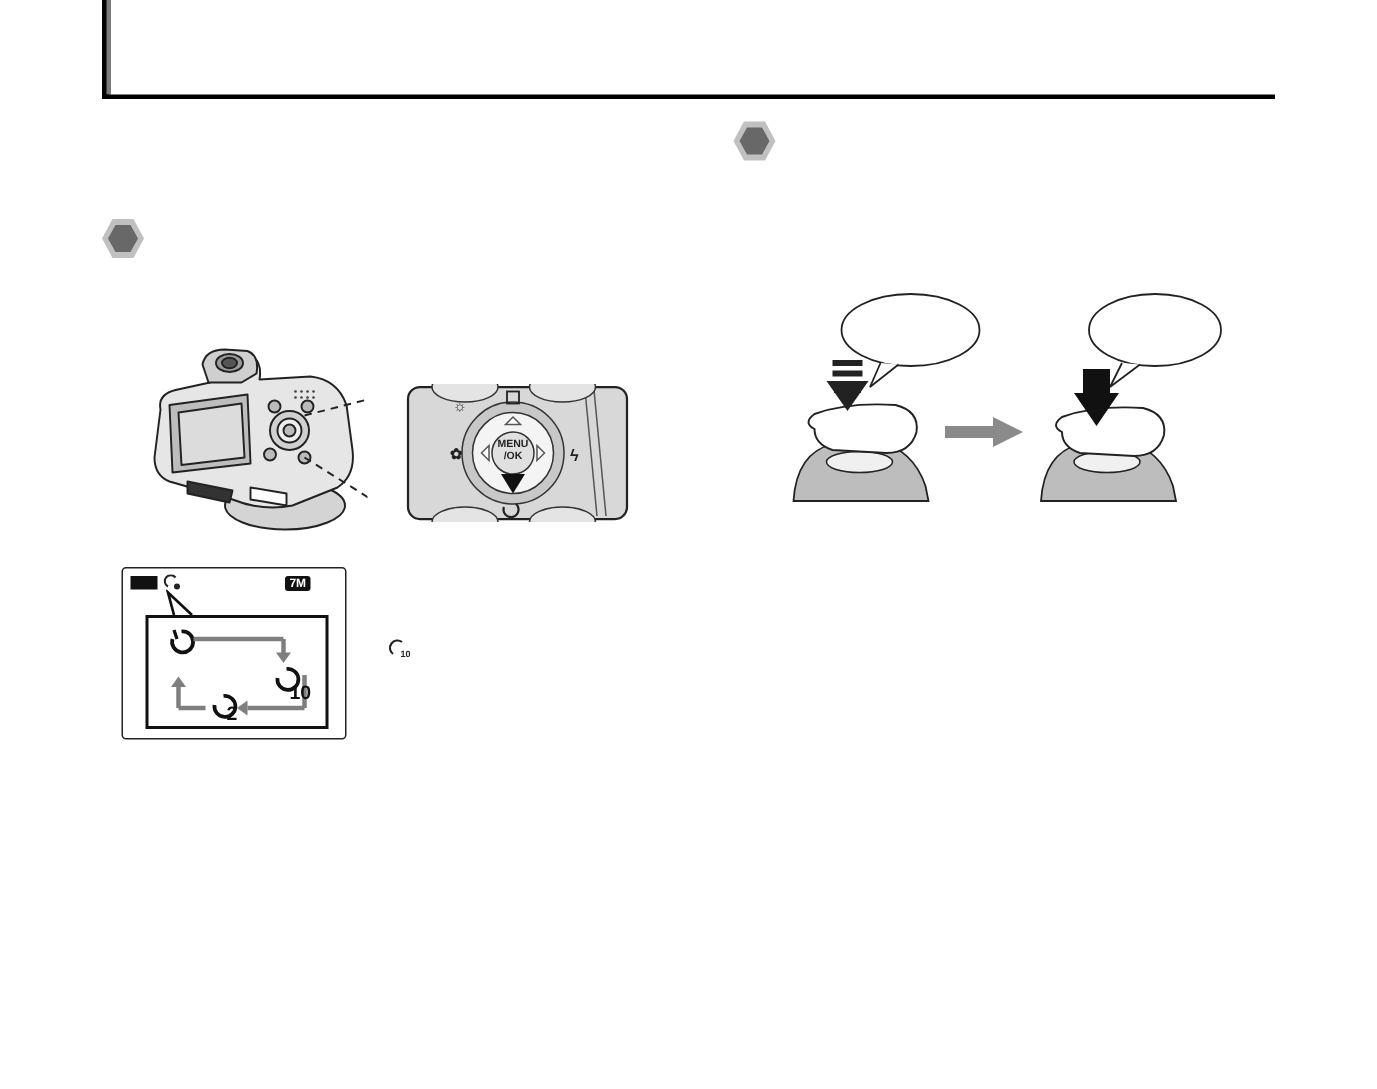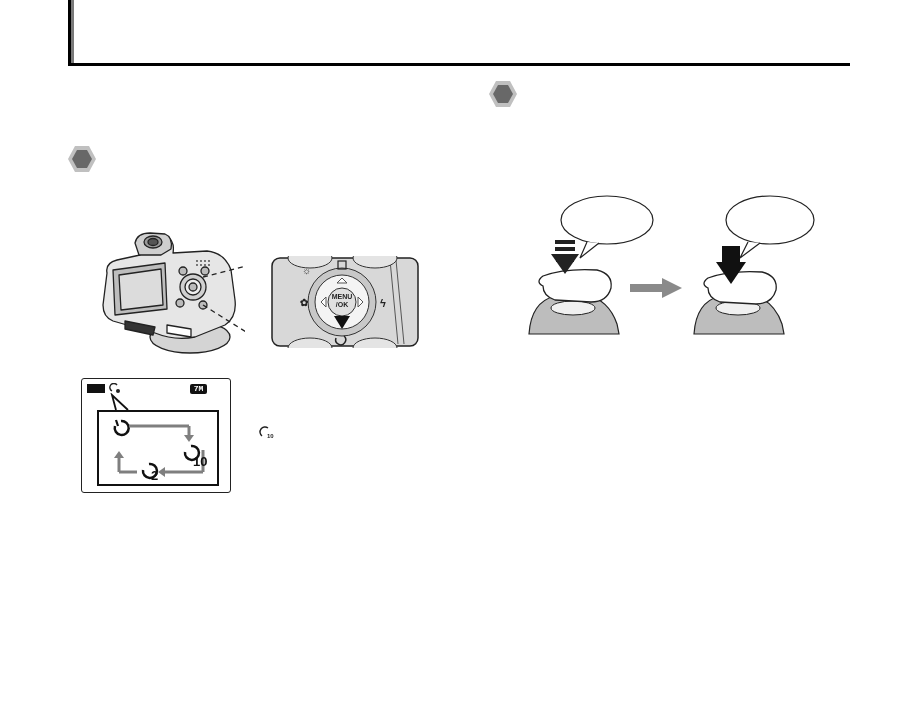--- a/index.html
+++ b/index.html
@@ -7,21 +7,21 @@
          font-family: "Liberation Sans", sans-serif; color: #000; }
   .abs { position: absolute; }
   .header-bar { left: 68px; top: 0; width: 5px; height: 66px; background: #000; }
   .header-bar-shade { left: 71px; top: 0; width: 3px; height: 63px; background: #7a7a7a; }
   .header-rule { left: 68px; top: 63px; width: 782px; height: 3px; background: #000; }
   .hex { width: 30px; height: 28px; }
   .camera { left: 95px; top: 225px; width: 150px; height: 130px; }
   .dial-panel { left: 270px; top: 256px; width: 150px; height: 92px; }
   .lcd { left: 81px; top: 378px; width: 150px; height: 115px; border: 1.5px solid #222; border-radius: 3px; box-sizing: border-box; background:#fff; }
   .lcd-black { left: 5px; top: 5px; width: 18px; height: 9px; background: #111; }
-  .lcd-7m { left: 108px; top: 5px; width: 17px; height: 10px; background: #111; color:#fff; font-size: 8px; font-weight: bold; line-height: 10px; text-align: center; border-radius: 2px; font-family: Liberation Mono, monospace; }
+  .lcd-7m { left: 108px; top: 5px; width: 17px; height: 10px; background: #111; color:#fff; font-size: 8px; font-weight: bold; line-height: 10px; text-align: center; border-radius: 2px; }
   .lcd-inner { left: 15px; top: 31px; width: 122px; height: 76px; border: 2px solid #111; box-sizing: border-box; }
   .side-timer-icon { left: 258px; top: 425px; width: 18px; height: 14px; }
   .press { width: 130px; height: 150px; }
   .arrow-right { left: 630px; top: 278px; width: 52px; height: 20px; }
   .dial-label { font-size: 7px; font-weight: bold; color: #222; text-align: center; line-height: 8px; }
   .timer-num { font-weight: bold; font-size: 13px; color: #111; }
 </style>
 </head>
 <body>
 

